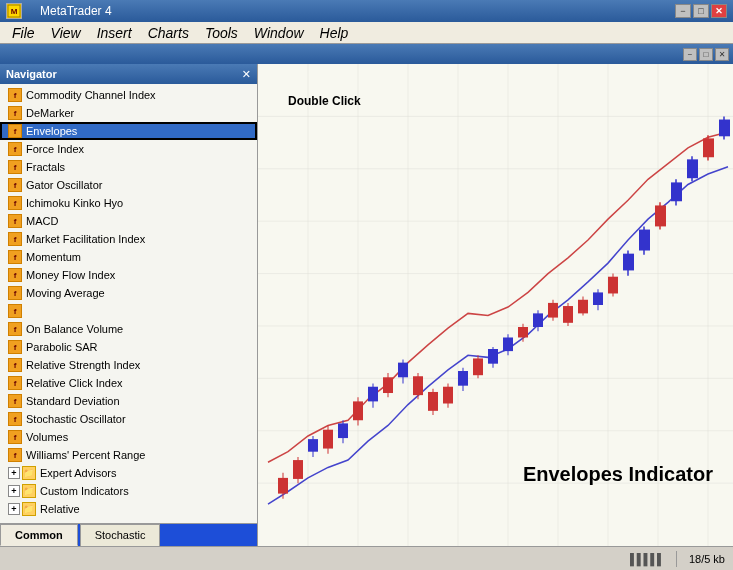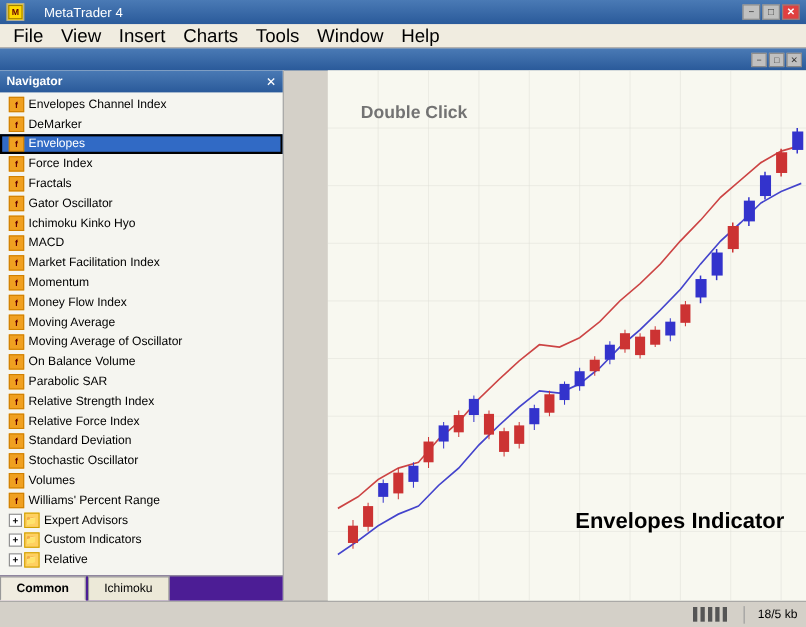--- a/index.html
+++ b/index.html
@@ -11,62 +11,62 @@
     .title-bar-icon { width: 16px; height: 16px; background: #ffd700; border: 1px solid #aaa; display: flex; align-items: center; justify-content: center; font-size: 9px; }
     .title-bar-text { color: white; font-size: 12px; font-weight: normal; padding-left: 14px; }
     .title-bar-controls { display: flex; gap: 2px; }
     .tb-btn { width: 16px; height: 14px; border: 1px solid #888; display: flex; align-items: center; justify-content: center; font-size: 9px; cursor: pointer; color: #333; }
     .tb-btn.minimize { background: #c0c0c0; }
     .tb-btn.maximize { background: #c0c0c0; }
     .tb-btn.close { background: #e04040; color: white; font-weight: bold; }
 
     
     .menu-bar { background: #f0ece0; height: 22px; display: flex; align-items: center; padding: 0 4px; border-bottom: 1px solid #999; }
-    .menu-bar-item { padding: 2px 8px; font-size: 17px; cursor: pointer; }
+    .menu-bar-item { padding: 2px 8px; font-size: 14px; cursor: pointer; font-style: italic; }
 
     
     .inner-title-bar { background: linear-gradient(to bottom, #4a7ab5, #2a5a9a); height: 20px; display: flex; align-items: center; justify-content: space-between; padding: 0 4px; margin: 0; }
     .inner-title-text { color: white; font-size: 11px; font-weight: bold; }
     .inner-controls { display: flex; gap: 2px; }
     .i-btn { width: 14px; height: 13px; border: 1px solid #888; display: flex; align-items: center; justify-content: center; font-size: 8px; cursor: pointer; color: #333; background: #c0c0c0; }
 
     
-    .main-area { display: flex; height: calc(570px - 22px - 22px - 20px - 24px); gap: 40px; }
+    .main-area { display: flex; height: calc(570px - 22px - 22px - 20px - 24px); }
 
     
     .navigator { width: 258px; min-width: 258px; background: #f5f5f0; border-right: 1px solid #999; display: flex; flex-direction: column; }
     .navigator-header { background: linear-gradient(to bottom, #4a7ab5, #2a5a9a); height: 20px; display: flex; align-items: center; justify-content: space-between; padding: 0 6px; }
     .navigator-header-text { color: white; font-size: 11px; font-weight: bold; }
     .navigator-close { color: white; cursor: pointer; font-size: 11px; }
 
     .nav-list { flex: 1; overflow-y: auto; overflow-x: hidden; padding: 2px 0; }
     .nav-item { display: flex; align-items: center; padding: 1px 4px 1px 8px; cursor: pointer; font-size: 11px; height: 18px; }
     .nav-item.selected { background: #316ac5; color: white; outline: 2px solid #000; outline-offset: -2px; }
     .nav-item .f-icon { width: 14px; height: 14px; background: #f0a020; border: 1px solid #d08000; display: inline-flex; align-items: center; justify-content: center; font-size: 8px; font-weight: bold; color: #600; margin-right: 4px; flex-shrink: 0; }
     .nav-item .folder-icon { width: 14px; height: 14px; background: #ffd060; border: 1px solid #d0a000; display: inline-flex; align-items: center; justify-content: center; font-size: 9px; margin-right: 4px; flex-shrink: 0; }
     .nav-item .expand-icon { width: 12px; height: 12px; border: 1px solid #888; background: white; display: inline-flex; align-items: center; justify-content: center; font-size: 9px; font-weight: bold; margin-right: 2px; flex-shrink: 0; }
 
-    .nav-tabs { display: flex; border-top: 1px solid #999; background: #4c1d95; }
+    .nav-tabs { display: flex; border-top: 1px solid #999; background: #1d4ed8; }
     .nav-tab { padding: 4px 14px; font-size: 11px; cursor: pointer; border: 1px solid #999; border-bottom: none; background: #ece9d8; margin-right: 2px; }
     .nav-tab.active { background: #f0ece0; border-bottom: 1px solid #f0ece0; font-weight: bold; }
 
     
     .chart-area { flex: 1; background: #f8f8f0; position: relative; overflow: hidden; }
 
     
     .status-bar { height: 24px; background: #d4d0c8; border-top: 1px solid #999; display: flex; align-items: center; padding: 0 8px; justify-content: flex-end; gap: 12px; font-size: 11px; }
     .status-separator { width: 1px; height: 16px; background: #999; }
 
     
     .nav-list::-webkit-scrollbar { width: 14px; }
     .nav-list::-webkit-scrollbar-track { background: #f0ece0; }
     .nav-list::-webkit-scrollbar-thumb { background: #c0bdb0; border: 1px solid #999; }
 
     
-    .annotation-double-click { position: absolute; top: 30px; left: 30px; font-size: 16px; font-weight: bold; color: #737373; }
+    .annotation-double-click { position: absolute; top: 30px; left: 30px; font-size: 12px; font-weight: bold; color: #000000; }
     .annotation-envelopes { position: absolute; bottom: 60px; right: 20px; font-size: 20px; font-weight: bold; color: #000; }
 
     
     .chart-svg { width: 100%; height: 100%; }
   </style>
 </head>
 <body>
 
 <div class="title-bar">
   <div class="title-bar-left">
@@ -108,21 +108,21 @@
 
   <div class="navigator">
     <div class="navigator-header">
       <span class="navigator-header-text">Navigator</span>
       <span class="navigator-close">✕</span>
     </div>
     <div class="nav-list">
 
     <div class="nav-item">
           <span class="f-icon">f</span>
-          <span>Envelopes Channel Index</span>
+          <span>Commodity Channel Index</span>
         </div>
         <div class="nav-item">
           <span class="f-icon">f</span>
           <span>DeMarker</span>
         </div>
         <div class="nav-item selected">
           <span class="f-icon">f</span>
           <span>Envelopes</span>
         </div>
         <div class="nav-item">
@@ -156,37 +156,36 @@
         <div class="nav-item">
           <span class="f-icon">f</span>
           <span>Money Flow Index</span>
         </div>
         <div class="nav-item">
           <span class="f-icon">f</span>
           <span>Moving Average</span>
         </div>
         <div class="nav-item">
           <span class="f-icon">f</span>
-          <span>Moving Average of Oscillator</span>
         </div>
         <div class="nav-item">
           <span class="f-icon">f</span>
           <span>On Balance Volume</span>
         </div>
         <div class="nav-item">
           <span class="f-icon">f</span>
           <span>Parabolic SAR</span>
         </div>
         <div class="nav-item">
           <span class="f-icon">f</span>
           <span>Relative Strength Index</span>
         </div>
         <div class="nav-item">
           <span class="f-icon">f</span>
-          <span>Relative Force Index</span>
+          <span>Relative Click Index</span>
         </div>
         <div class="nav-item">
           <span class="f-icon">f</span>
           <span>Standard Deviation</span>
         </div>
         <div class="nav-item">
           <span class="f-icon">f</span>
           <span>Stochastic Oscillator</span>
         </div>
         <div class="nav-item">
@@ -208,21 +207,21 @@
           <span>Custom Indicators</span>
         </div>
         <div class="nav-item">
           <span class="expand-icon">+</span>
           <span class="folder-icon">📁</span>
           <span>Relative</span>
         </div>
       </div>
     <div class="nav-tabs">
       <div class="nav-tab active">Common</div>
-      <div class="nav-tab">Ichimoku</div>
+      <div class="nav-tab">Stochastic</div>
     </div>
   </div>
 
   <div class="chart-area">
     <div class="annotation-double-click">Double Click</div>
     <div class="annotation-envelopes">Envelopes Indicator</div>
     <svg class="chart-svg" viewBox="0 0 475 460" preserveAspectRatio="none">
 
       <rect width="475" height="460" fill="#f8f8f0"></rect>
 

